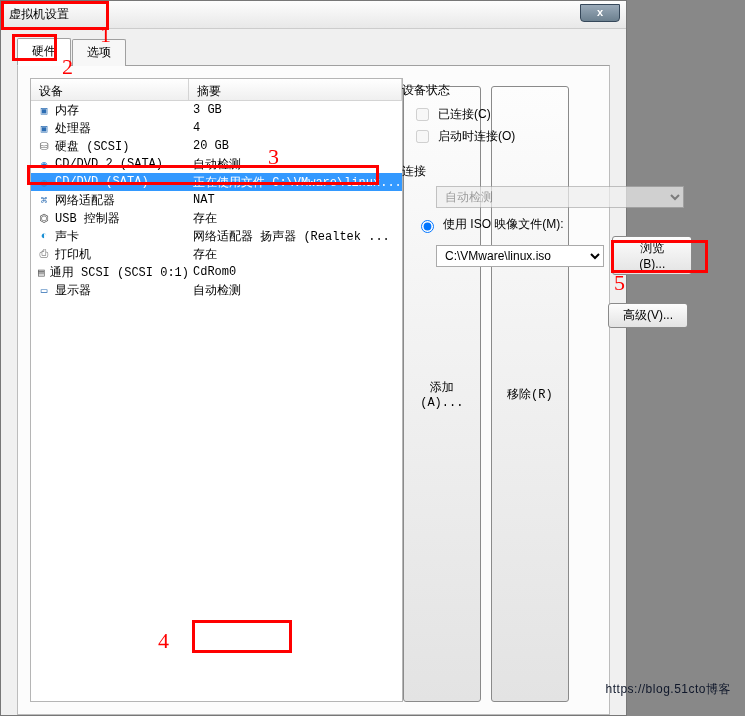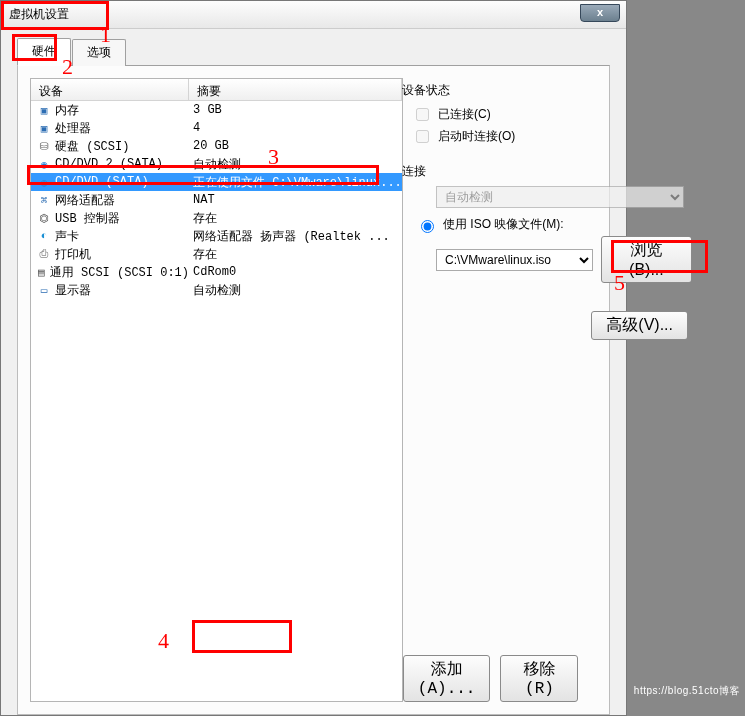--- a/index.html
+++ b/index.html
@@ -127,29 +127,28 @@
     width: 14px; height: 14px;
     display: inline-flex;
     align-items: center; justify-content: center;
     font-size: 11px;
   }
   .left-buttons {
     display: flex;
     justify-content: flex-end;
     gap: 10px;
     padding-top: 8px;
-    align-items: flex-end;
   }
   button.std {
     padding: 3px 14px;
     background: linear-gradient(#fdfdfd,#e3e3e3);
     border: 1px solid #8a8a8a;
     border-radius: 3px;
     font-family: inherit;
-    font-size: 16px;
+    font-size: 12px;
     min-width: 78px;
   }
   .right-pane {
     flex: 1;
     padding: 4px 4px 4px 4px;
     display: flex;
     flex-direction: column;
     gap: 14px;
   }
   .group-title { margin-bottom: 6px; }
@@ -179,22 +178,22 @@
   }
   .anno-label {
     position: absolute;
     color: #ff0000;
     font-family: "Times New Roman", serif;
     font-size: 22px;
     z-index: 50;
     pointer-events: none;
   }
   .watermark {
-    position:absolute; right:5px; bottom:18px;
-    color:#ffffff; font-size:10px; letter-spacing:0.5px;
+    position:absolute; right:14px; bottom:18px;
+    color:#0f172a; font-size:12px; letter-spacing:0.5px;
     z-index:60;
   }
   
   .ic-mem{color:#2c6db3}.ic-cpu{color:#2c6db3}.ic-disk{color:#6a6a6a}
   .ic-cd{color:#2a84d8}.ic-net{color:#2c6db3}.ic-usb{color:#555}
   .ic-snd{color:#1a8fd4}.ic-prn{color:#555}.ic-scsi{color:#555}.ic-disp{color:#2c6db3}
 </style>
 </head>
 <body>
 

